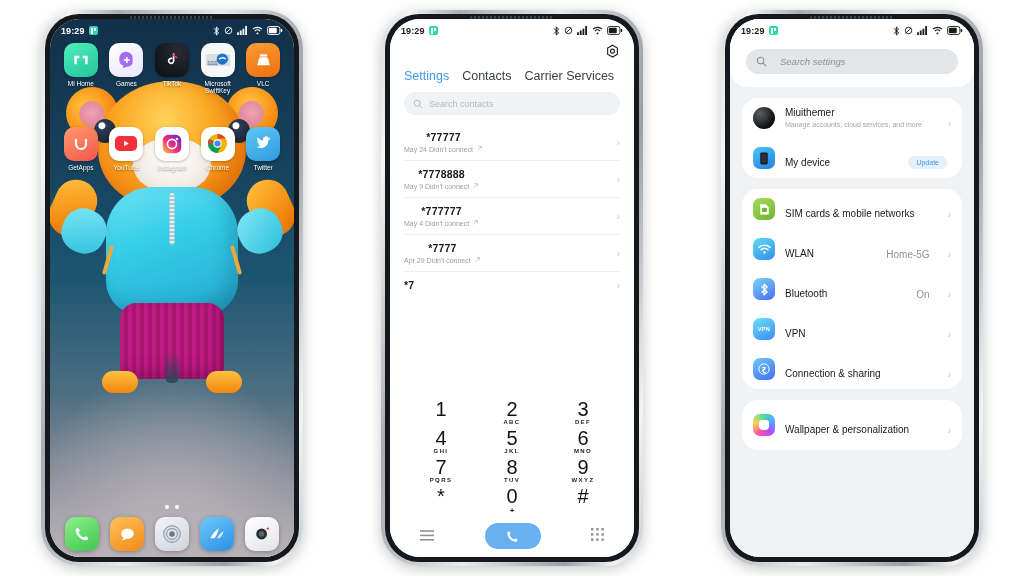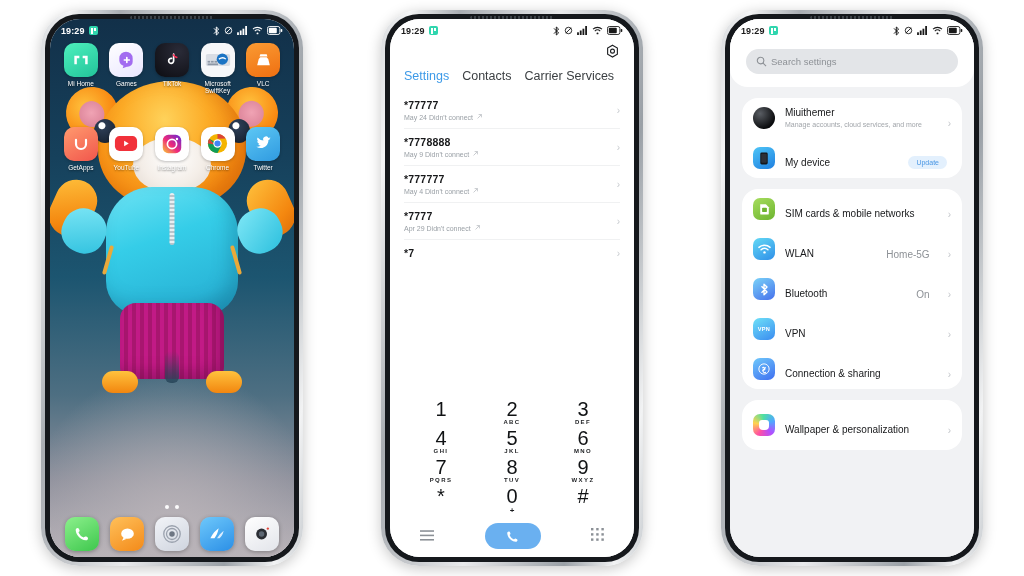--- a/index.html
+++ b/index.html
@@ -137,40 +137,40 @@
   .tabs { display:flex; gap:13px; padding: 6px 14px 0 14px; align-items:baseline; }
   .tab { font-size:12.5px; color:#3c4043; }
   .tab.active { color:#3d9ae8; }
   .searchbar {
     margin: 9px 14px 0 14px; height:23px; border-radius:12px; background:#f1f2f4;
     display:flex; align-items:center; gap:6px; padding:0 9px;
   }
   .searchbar .ph { font-size:9px; color:#b6b9bd; }
   .calls { margin-top:9px; flex:0 0 auto; }
   .call { padding: 7px 14px 7px 14px; display:flex; align-items:center; justify-content:space-between; }
-  .call-num { font-size:10.5px; font-weight:700; color:#17181a; letter-spacing:.2px; }
+  .call-num { font-size:10.5px; font-weight:700; color:#17181a; letter-spacing:.2px;text-align:center; }
   .call-sub { font-size:7px; color:#9aa0a6; margin-top:2px; display:flex; align-items:center; gap:3px;}
   .chev { color:#c9ccd0; font-size:10px; }
   .call-div { height:1px; background:#f0f1f2; margin:0 14px; }
 
   .keypad { position:absolute; left:0; right:0; bottom:40px; padding:0 22px; }
   .kprow { display:flex; justify-content:space-between; margin-bottom:1px; }
   .key { width:58px; text-align:center; padding:1px 0; }
   .key .d { font-size:20px; color:#101214; line-height:1.05; font-weight:400; }
   .key .l { font-size:6px; color:#1c1e21; letter-spacing:1.4px; font-weight:700; margin-top:-1px; }
   .dl-bottom { position:absolute; left:0;right:0; bottom:8px; display:flex; align-items:center;
                justify-content:space-between; padding:0 30px; }
   .callbtn { width:56px;height:26px;border-radius:14px;background:#6ab0f0;
              display:flex;align-items:center;justify-content:center; }
 
   
   .settings { position:absolute; inset:0; background:#f1f2f4; display:flex; flex-direction:column; }
   .st-title { font-size:19px; color:#3d8fe0; padding: 18px 16px 0 16px; letter-spacing:.2px; }
   .st-search { margin: 10px 16px 0 16px; height:25px; border-radius:13px; background:#e3e5e8;
-               display:flex; align-items:center; gap:4px; padding:0 10px; }
+               display:flex; align-items:center; gap:13px; padding:0 10px;font-style:italic; }
   .st-search .ph { font-size:9.5px; color:#8d9196; }
   .card { background:#fff; border-radius:16px; margin: 11px 12px 0 12px; overflow:hidden; }
   .srow { display:flex; align-items:flex-end; gap:10px; padding: 9px 11px; }
   .sicon { width:22px;height:22px;border-radius:7px; flex:0 0 22px;
            display:flex; align-items:center; justify-content:center; font-size:9px; color:#fff; }
   .stext { flex:1; min-width:0; }
   .stitle { font-size:10px; color:#17181a; line-height:1.25; }
   .ssub { font-size:7px; color:#a1a5aa; line-height:1.25; margin-top:1px; }
   .sval { font-size:10px; color:#8d9196; margin-right:8px;padding-left:48px; }
   .pill { background:#e3f0fd; color:#4a97e4; font-size:7px; border-radius:9px; padding:3px 8px; margin-right:4px;}
@@ -471,20 +471,29 @@
                 </svg>
             </span>
           </div>
 
           <div class="tabs">
             <span class="tab active">Settings</span>
             <span class="tab">Contacts</span>
             <span class="tab">Carrier Services</span>
           </div>
 
+          <div class="searchbar">
+            <span>
+              <svg width="10" height="10" viewBox="0 0 12 12">
+                  <circle cx="5" cy="5" r="3.6" stroke="#b6b9bd" stroke-width="1.2" fill="none"></circle>
+                  <line x1="7.7" y1="7.7" x2="11" y2="11" stroke="#b6b9bd" stroke-width="1.2"></line>
+                </svg>
+            </span>
+            <span class="ph">Search contacts</span>
+          </div>
 
           <div class="calls">
             <div class="call">
               <div>
                 <div class="call-num">*77777</div>
                 <div class="call-sub">
                   <span>May 24 Didn't connect</span>
                   <span>
                     <svg width="7" height="7" viewBox="0 0 9 9">
                         <path d="M2 7L7 2M3.4 2H7v3.6" stroke="#b9bdc2" stroke-width="1" fill="none"></path>

